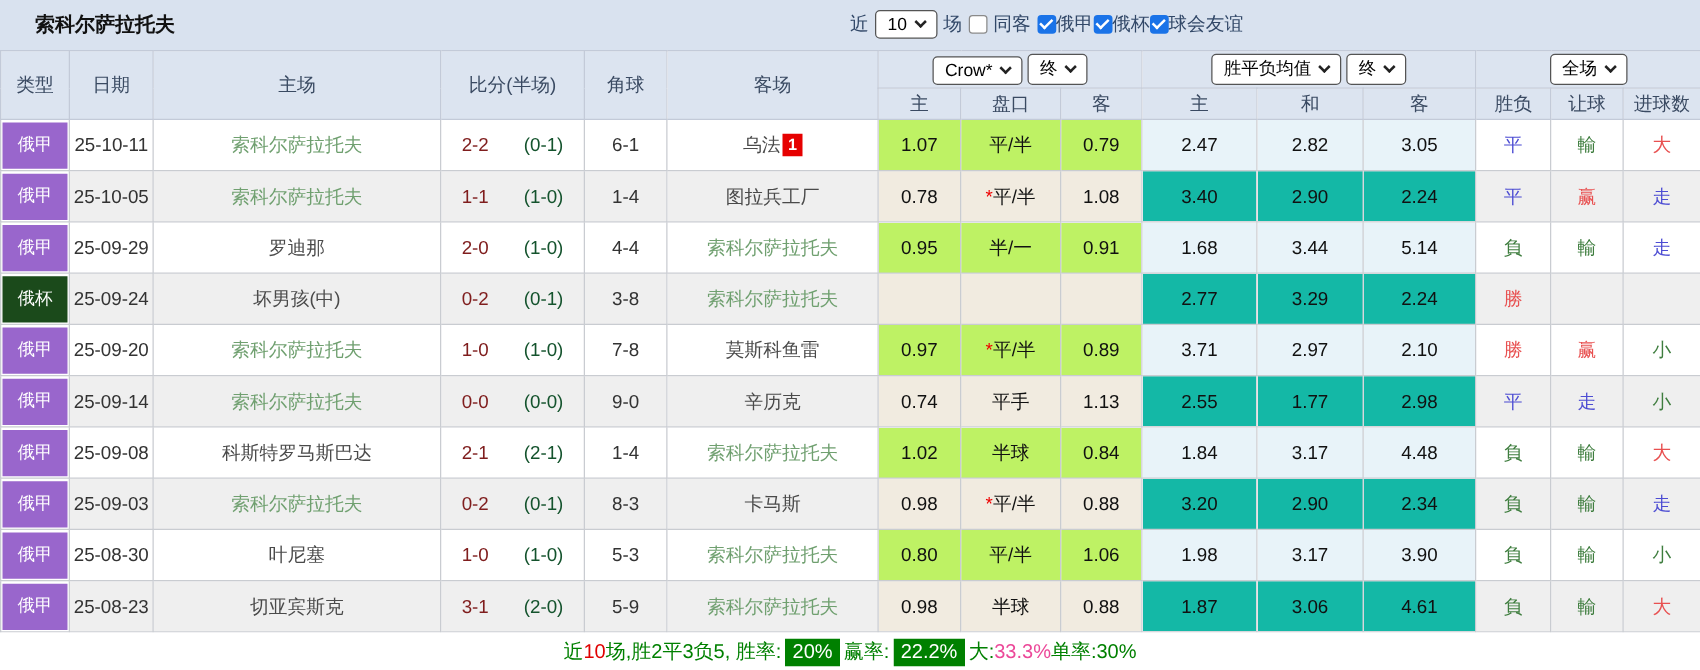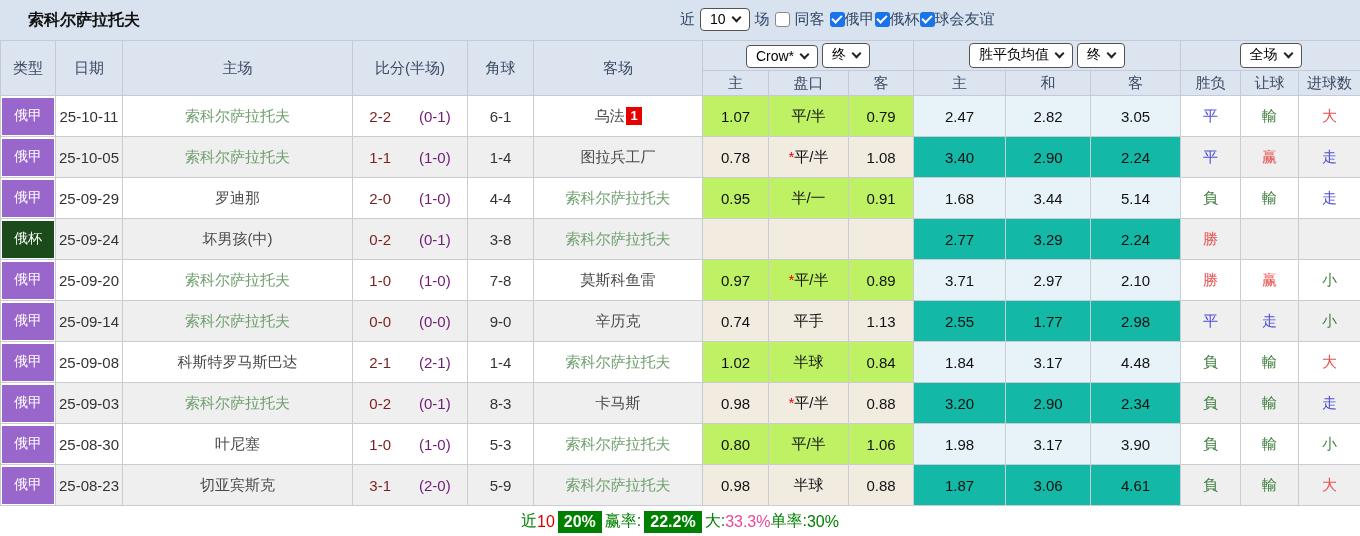--- a/index.html
+++ b/index.html
@@ -39,36 +39,36 @@
   td.date-cell, td.corners-cell { color:#333; }
   td.league-cell { padding:1px; background:#fff; }
   td.league-cell .block { display:flex; align-items:center; justify-content:center; height:37px;
                           color:#fff; font-size:14px; }
   .lg-purple { background:#9966cc; }
   .lg-dkgreen { background:#1b4a1b; }
 
   .team { color:#4a4a4a; cursor:pointer; }
   .team.focal { color:#70a070; }
   .score-main { color:#7f1d1d; }
-  .score-half { color:#701a75;margin-left:28px; }
+  .score-half { color:#14532d;margin-left:28px; }
   .rank-badge { display:inline-block; background:#e60000; color:#fff; font-weight:bold;
                 font-size:13px; line-height:18px; padding:0 4px; margin-left:2px; vertical-align:1px; }
   .star { color:#ee0000; }
 
   .c-red   { color:#e85050; }
   .c-green { color:#3e7d3e; }
   .c-blue  { color:#4d4dd3; }
 
   
   .summary { width:1360px; height:31px; display:flex; align-items:center; justify-content:center;
              font-size:16px; white-space:pre; background:#fff; }
   .s-green { color:#008000; }
   .s-red { color:#e00000; }
   .s-blue { color:#ec4899; }
-  .badge-green { background:#008000; color:#fff; font-weight:bold; padding:2px 6px; margin:0 3px; }
+  .badge-green { background:#008000; color:#fff; font-weight:normal; padding:2px 6px; margin:0 3px; }
 </style>
 </head>
 <body>
 
 <div class="topbar">
   <div class="title">索科尔萨拉托夫</div>
   <div class="controls">
     <span>近</span>
     <span class="sel">
       <span>10</span>
@@ -347,19 +347,19 @@
         <td class="lblue">3.06</td>
         <td class="lblue">4.61</td>
         <td><span class="c-green">負</span></td>
         <td><span class="c-green">輸</span></td>
         <td><span class="c-red">大</span></td>
       </tr>
     </tbody>
 </table>
 
 <div class="summary">
-  <span class="s-green">近</span><span class="s-red">10</span>
+  <span class="s-green">近</span><span class="s-red">10</span><span class="s-green">场,胜2平3负5, 胜率:</span>
   <span class="badge-green">20%</span>
   <span class="s-green">赢率:</span>
   <span class="badge-green">22.2%</span>
   <span class="s-green">大:</span><span class="s-blue">33.3%</span>
   <span class="s-green">单率:</span><span class="s-green">30%</span>
 </div>
 
 </body></html>

